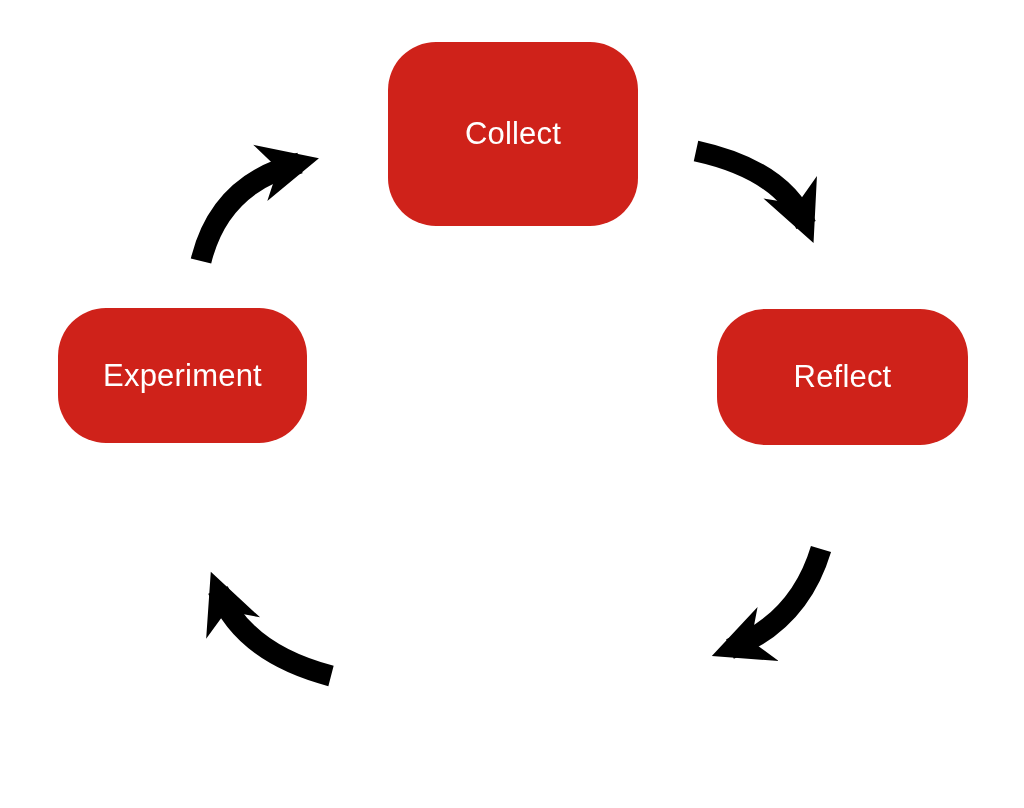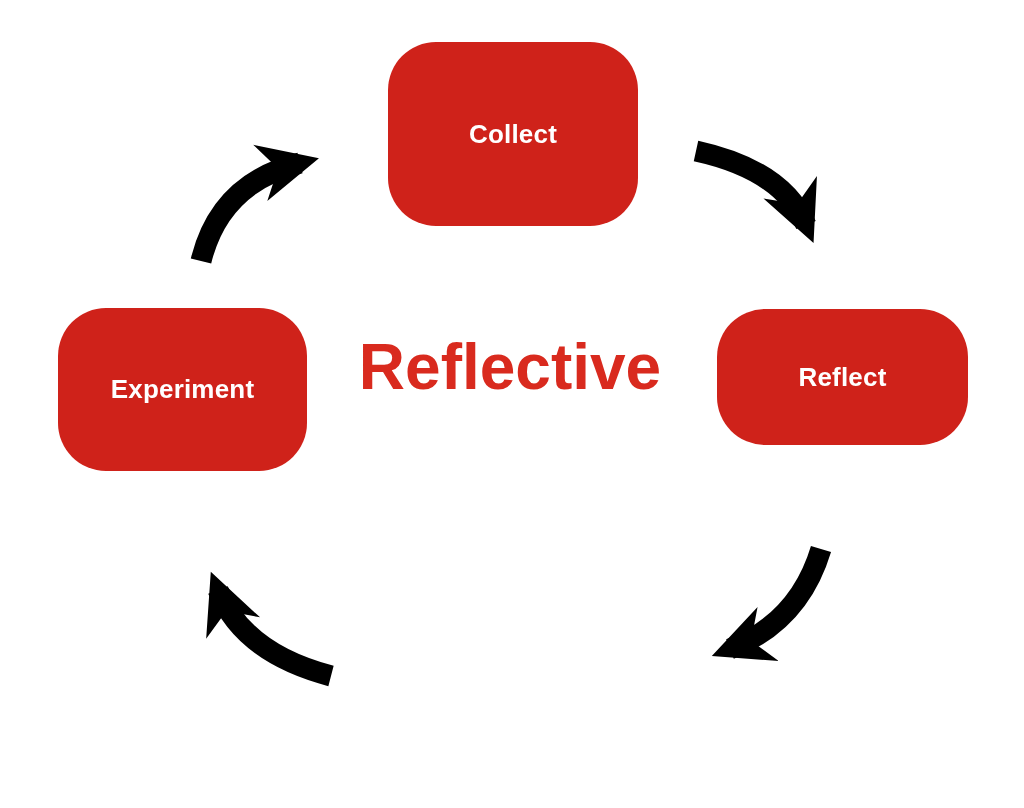--- a/index.html
+++ b/index.html
@@ -25,27 +25,27 @@
   .node{
     position:absolute;
     background:var(--node-fill);
     border-radius:48px;
     display:flex;
     align-items:center;
     justify-content:center;
   }
   .node span{
     color:var(--node-text);
-    font-weight:bold;
-    font-size:26px;
+    font-weight:normal;
+    font-size:31px;
     letter-spacing:0.2px;
   }
   .node-collect{left:388px;top:42px;width:250px;height:184px;}
   .node-reflect{left:717px;top:309px;width:251px;height:136px;}
-  .node-experiment{left:58px;top:308px;width:249px;height:163px;}
+  .node-experiment{left:58px;top:308px;width:249px;height:135px;}
   .node-learn{left:393px;top:578px;width:245px;height:187px;}
   .title{
     position:absolute;
     left:320px;top:322px;width:380px;
     text-align:center;
     color:var(--title-color);
     font-weight:bold;
     font-size:64px;
     line-height:1.42;
   }
@@ -66,21 +66,20 @@
         <path d="M0,0.4 L9.6,5 L0,9.6 L2.9,5 Z" fill="currentColor"></path>
       </marker>
     </defs>
     <path d="M 696 151 Q 783 170 806 225" fill="none" stroke="currentColor" stroke-width="21" marker-end="url(#ah)"></path>
     <path d="M 821 549 Q 799 622 730 649" fill="none" stroke="currentColor" stroke-width="21" marker-end="url(#ah)"></path>
     <path d="M 331 676 Q 243 653 218 590" fill="none" stroke="currentColor" stroke-width="21" marker-end="url(#ah)"></path>
     <path d="M 201 261 Q 220 183 300 163" fill="none" stroke="currentColor" stroke-width="21" marker-end="url(#ah)"></path>
   </svg>
 
   <div class="title">
-    <div>Reflective</div>
   </div>
 
   <div class="node node-collect">
     <span>Collect</span>
   </div>
 
   <div class="node node-reflect">
     <span>Reflect</span>
   </div>
 

